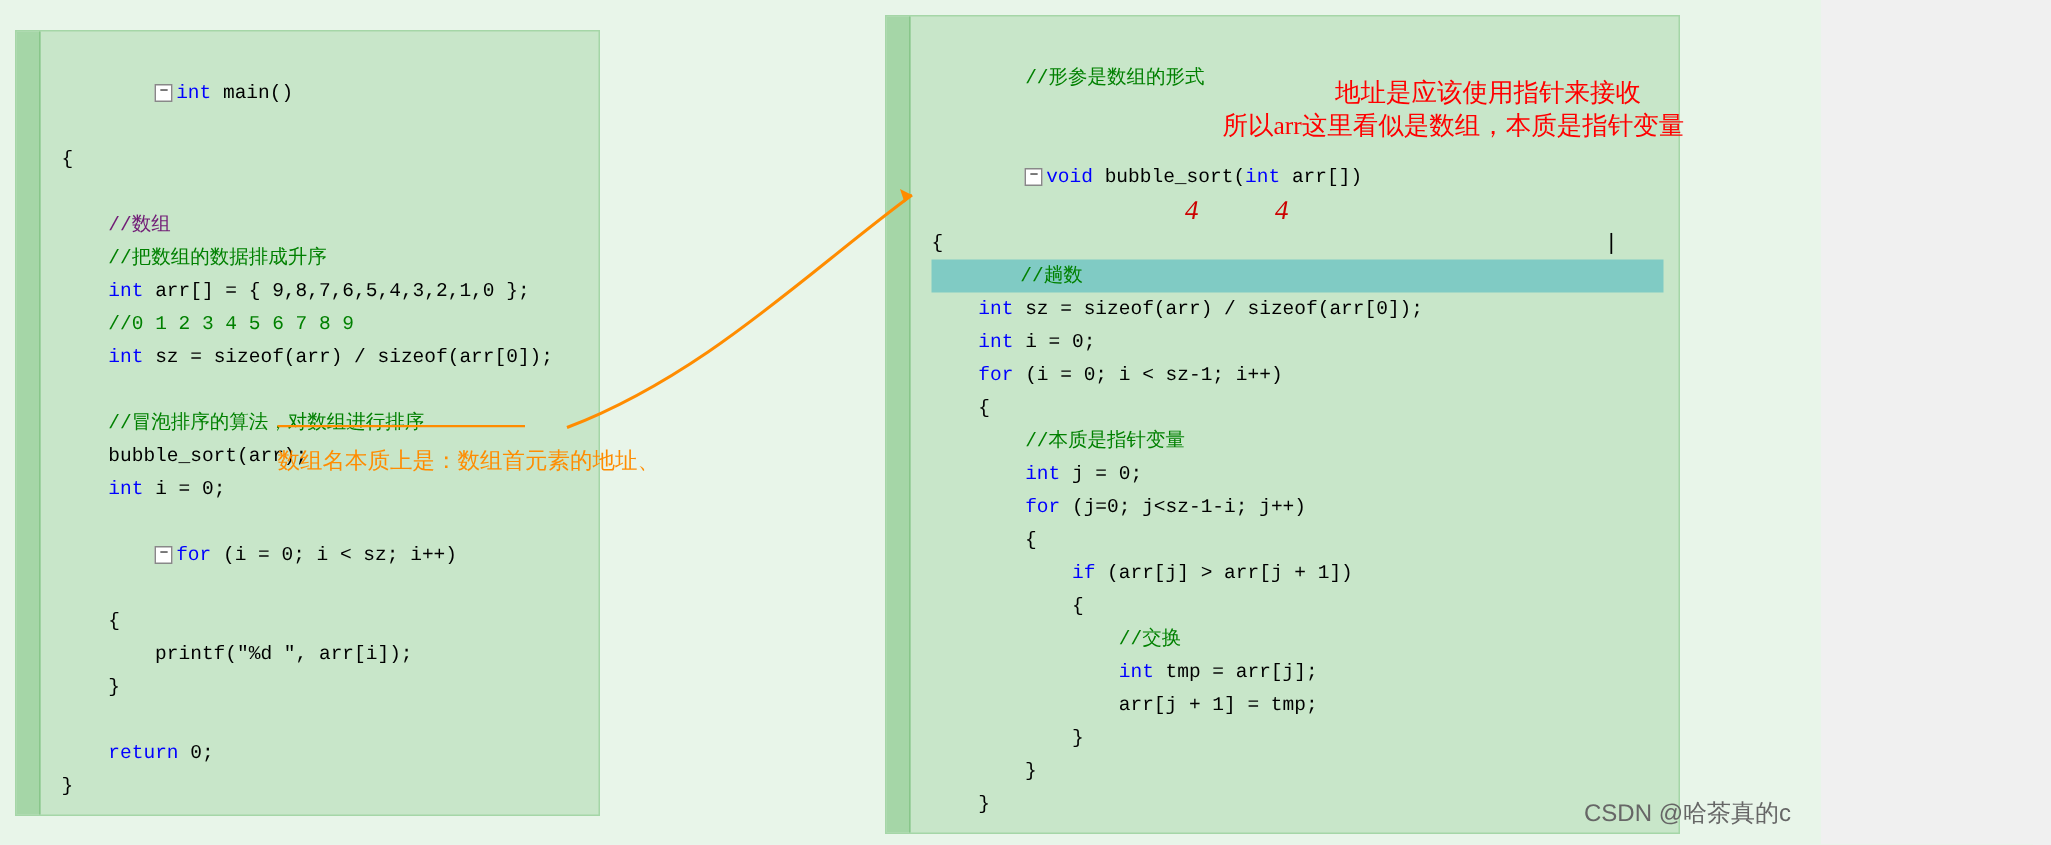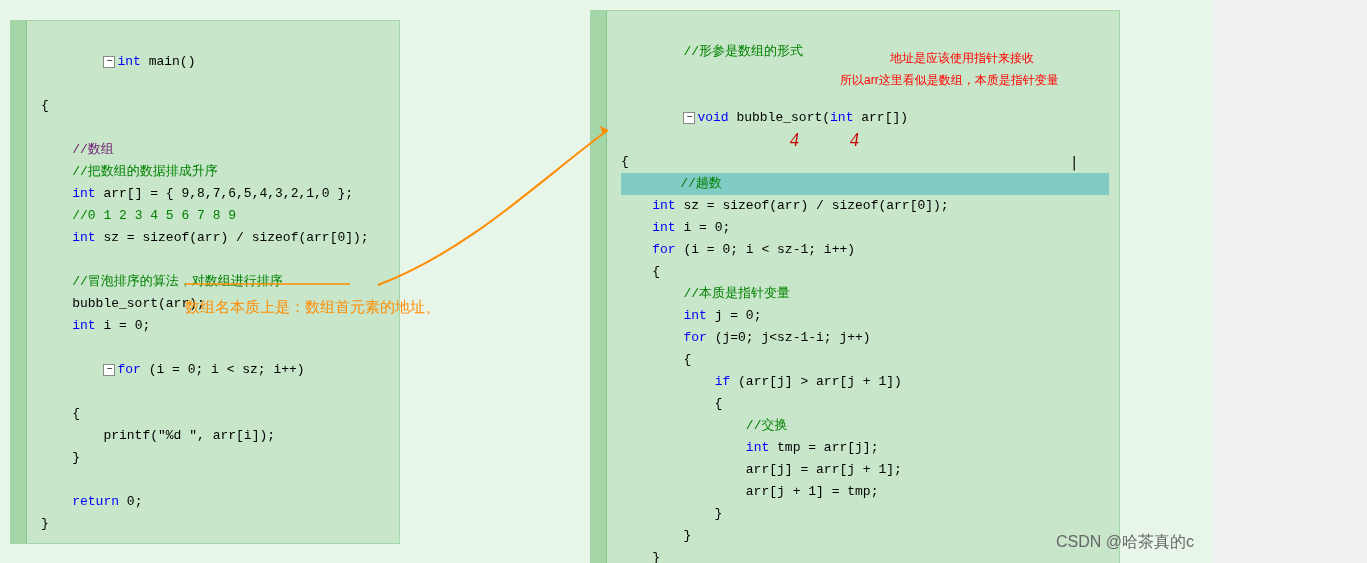--- a/index.html
+++ b/index.html
@@ -67,22 +67,22 @@
       top: 0;
       left: 0;
       width: 1367px;
       height: 563px;
       pointer-events: none;
     }
 
     
     .annot-text {
       position: absolute;
-      font-family: Liberation Sans, sans-serif;
-      font-size: 12px;
+      font-family: Liberation Serif, serif;
+      font-size: 17px;
       color: #ff0000;
       white-space: nowrap;
     }
 
     .annot-orange {
       position: absolute;
       font-family: 'SimSun', '宋体', serif;
       font-size: 14px;
       color: #ff8c00;
       white-space: nowrap;
@@ -175,31 +175,30 @@
       <div class="code-line">    <span class="keyword">for</span> (i = 0; i &lt; sz-1; i++)</div>
       <div class="code-line">    {</div>
       <div class="code-line comment">        <span style="color:#008000">//本质是指针变量</span></div>
       <div class="code-line">        <span class="keyword">int</span> j = 0;</div>
       <div class="code-line">        <span class="keyword">for</span> (j=0; j&lt;sz-1-i; j++)</div>
       <div class="code-line">        {</div>
       <div class="code-line">            <span class="keyword">if</span> (arr[j] &gt; arr[j + 1])</div>
       <div class="code-line">            {</div>
       <div class="code-line comment">                <span style="color:#008000">//交换</span></div>
       <div class="code-line">                <span class="keyword">int</span> tmp = arr[j];</div>
-      <div class="code-line">                arr[j] = arr[j + 1];</div>
       <div class="code-line">                arr[j + 1] = tmp;</div>
       <div class="code-line">            }</div>
       <div class="code-line">        }</div>
       <div class="code-line">    }</div>
 
     </div>
   </div>
 
   <div class="annot-text" style="left:890px; top:50px;">地址是应该使用指针来接收</div>
-  <div class="annot-text" style="left:840px; top:72px;">所以arr这里看似是数组，本质是指针变量</div>
+  <div class="annot-text" style="left:815px; top:72px;">所以arr这里看似是数组，本质是指针变量</div>
 
   <div class="annot-orange" style="left:185px; top:298px; font-size:15px;">数组名本质上是：数组首元素的地址、</div>
 
   <div class="hand-num" style="left:790px; top:130px; font-size:18px; font-family:serif;">4</div>
   <div class="hand-num" style="left:850px; top:130px; font-size:18px; font-family:serif;">4</div>
 
   <div style="position:absolute; left:1070px; top:154px; color:#000; font-size:14px; font-family: monospace;">|</div>
 
   <svg class="connector-svg">
 

